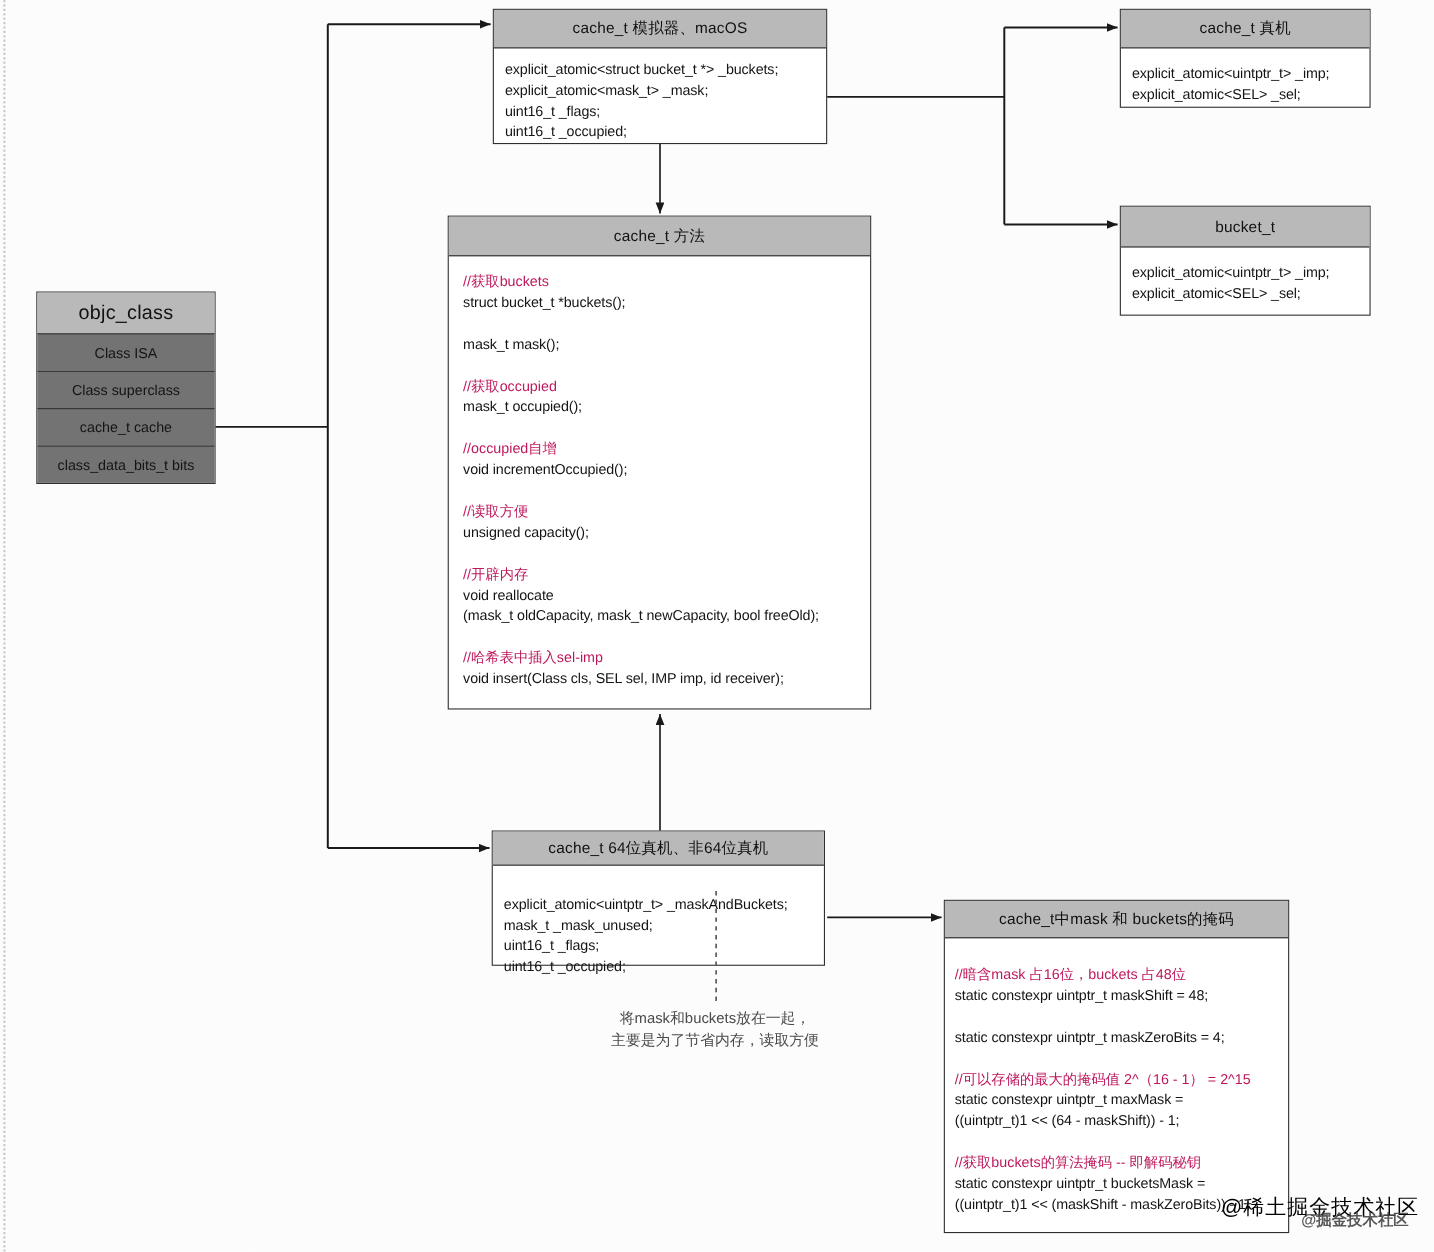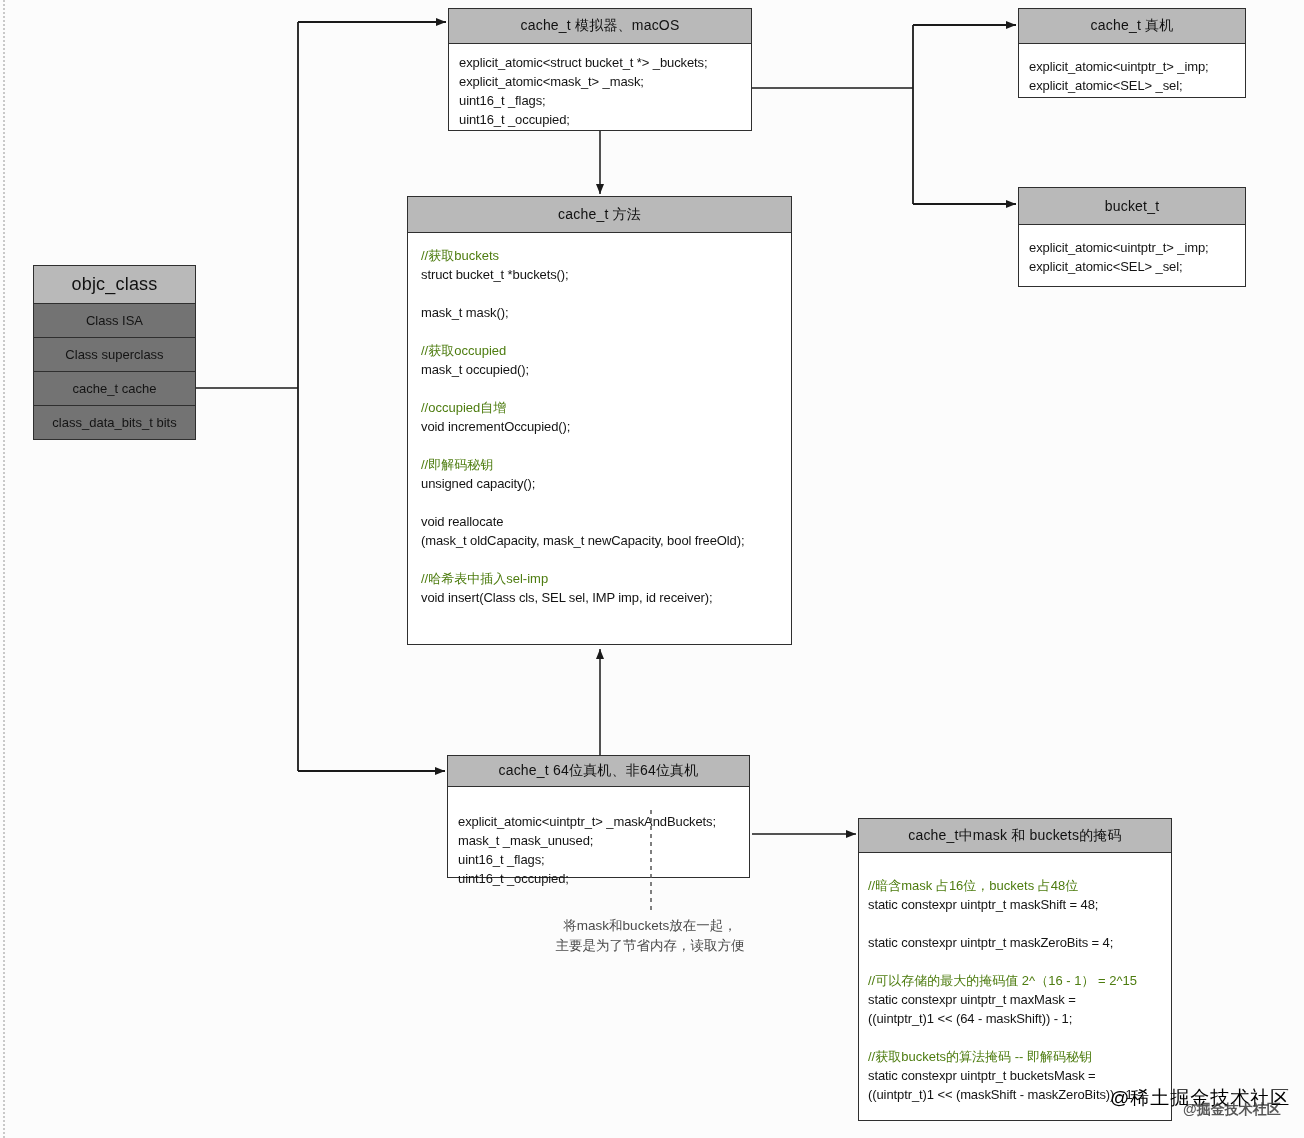--- a/index.html
+++ b/index.html
@@ -6,21 +6,21 @@
   html,body { background:#ffffff; }
   body { font-family:"Liberation Sans", sans-serif; }
   .canvas { position:relative; width:1304px; height:1138px; background:#fcfcfc; overflow:hidden; }
   .left-edge { position:absolute; left:3px; top:0; height:1138px; width:0; border-left:2px dotted #c9c9c9; z-index:1; }
   .connectors { position:absolute; left:0; top:0; width:1304px; height:1138px; z-index:4; pointer-events:none; }
   .box { position:absolute; background:#ffffff; border:1.5px solid #2f2f2f; z-index:2; }
   .hdr { background:#b9b9b9; border-bottom:1.5px solid #2f2f2f; display:flex; align-items:center; justify-content:center;
          font-size:14px; color:#111111; letter-spacing:0.2px; }
   .body { padding:10px 10px; }
   .code-line { font-size:13px; line-height:19px; color:#141414; white-space:nowrap; letter-spacing:-0.1px; }
-  .comment { font-size:13px; line-height:19px; color:#4d7c0f; white-space:nowrap; }
+  .comment { font-size:13px; line-height:19px; color:#be185d; white-space:nowrap; }
   .group { margin-bottom:19px; }
   .group:last-child { margin-bottom:0; }
 
   
   .objc { width:163px; left:33px; top:265px; }
   .objc .hdr { height:37px; font-size:18px; border-bottom:none; }
   .objc .row { height:34px; border-top:1.5px solid #2f2f2f; display:flex; align-items:center; justify-content:center;
                font-size:13px; color:#141414; background:#737373; }
 
   
@@ -133,24 +133,25 @@
       </div>
       <div class="group">
         <div class="comment">//获取occupied</div>
         <div class="code-line">mask_t occupied();</div>
       </div>
       <div class="group">
         <div class="comment">//occupied自增</div>
         <div class="code-line">void incrementOccupied();</div>
       </div>
       <div class="group">
-        <div class="comment">//即解码秘钥</div>
+        <div class="comment">//读取方便</div>
         <div class="code-line">unsigned capacity();</div>
       </div>
       <div class="group">
+        <div class="comment">//开辟内存</div>
         <div class="code-line">void reallocate</div>
         <div class="code-line">(mask_t oldCapacity, mask_t newCapacity, bool freeOld);</div>
       </div>
       <div class="group">
         <div class="comment">//哈希表中插入sel-imp</div>
         <div class="code-line">void insert(Class cls, SEL sel, IMP imp, id receiver);</div>
       </div>
     </div>
   </div>
 

